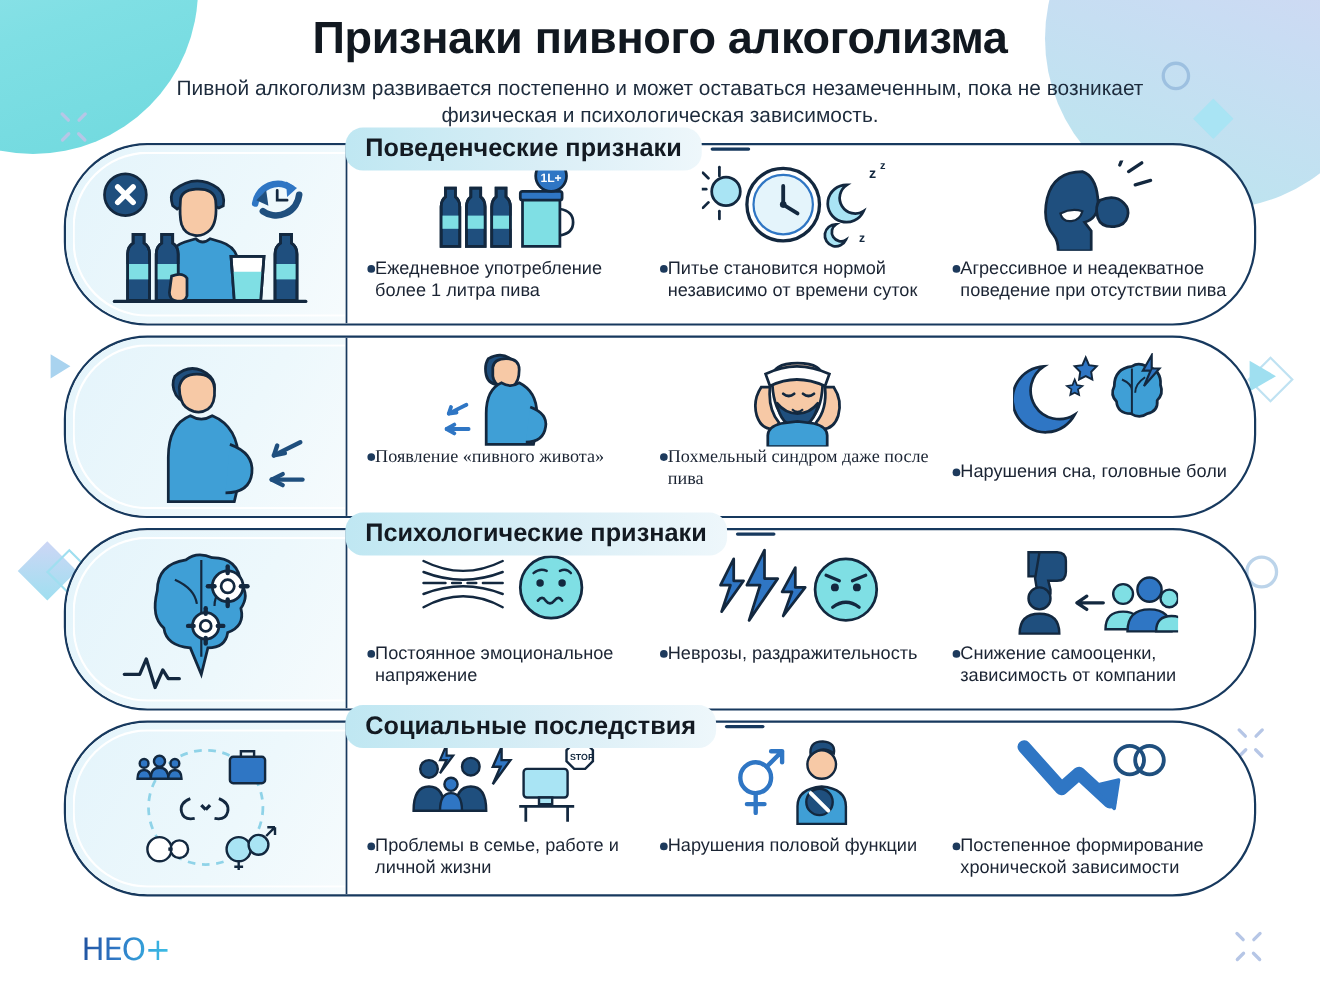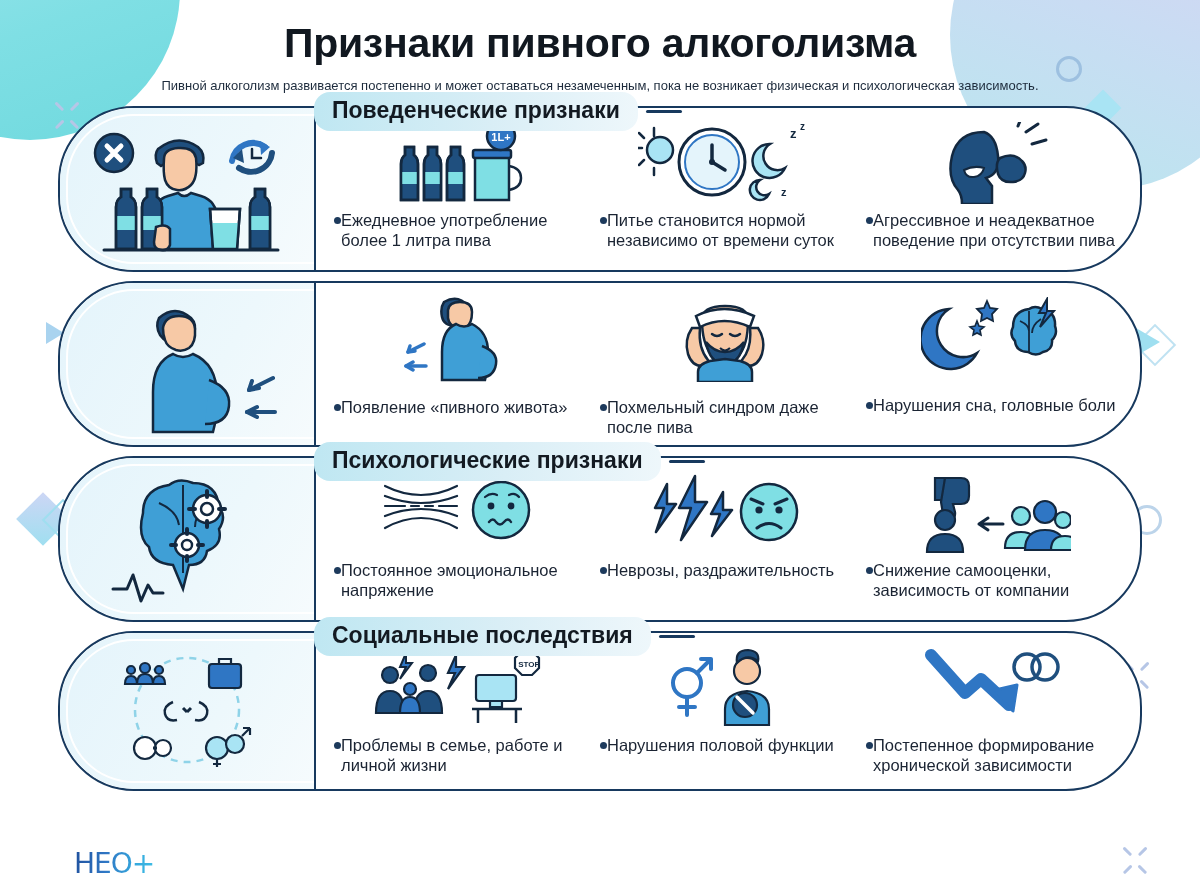--- a/index.html
+++ b/index.html
@@ -39,27 +39,27 @@
   .spark i{position:absolute;display:block;width:11px;height:2.5px;background:#b6c6e6;border-radius:2px;}
   .spark i:nth-child(1){top:5px;left:2px;transform:rotate(45deg);}
   .spark i:nth-child(2){top:5px;right:2px;transform:rotate(-45deg);}
   .spark i:nth-child(3){bottom:5px;left:2px;transform:rotate(-45deg);}
   .spark i:nth-child(4){bottom:5px;right:2px;transform:rotate(45deg);}
   .spark-1{left:52px;top:100px;}
   .spark-2{right:48px;top:660px;}
   .spark-3{right:50px;top:845px;}
 
   
-  header{position:relative;z-index:4;padding-top:21px;text-align:center;}
+  header{position:relative;z-index:4;padding-top:12px;text-align:center;}
   .title{
     font-size:41px;font-weight:bold;letter-spacing:-.3px;color:#111820;
     line-height:1.12;
   }
   .subtitle{
-    margin-top:10px;font-size:13px;line-height:1.32;color:#1d2b3c;
+    margin-top:10px;font-size:19px;line-height:1.32;color:#1d2b3c;
     max-width:930px;margin-left:auto;margin-right:auto;
   }
 
   
   .sections{position:relative;z-index:4;margin-top:12px;padding:0 58px;}
   .section{position:relative;margin-bottom:9px;}
   .card{
     position:relative;
     border:2.5px solid #17395e;
     border-radius:76px;
@@ -112,21 +112,21 @@
   }
   .bullet .dot{
     flex:0 0 auto;width:7px;height:7px;border-radius:50%;background:#1d3a5c;margin-top:7px;
   }
   .bullet .txt{
     font-size:16.5px;line-height:1.23;color:#1b2433;
   }
 
   
   .item.low .bullet{margin-top:14px;}
-  .item.mid .bullet{margin-top:16px;}
+  .item.mid .bullet{margin-top:0;font-family:Liberation Serif, serif;}
 
   
   .logo{
     position:absolute;left:74px;bottom:16px;z-index:6;
     font-size:28px;font-weight:normal;letter-spacing:-1px;
     background:linear-gradient(100deg,#1f4f9c 0%,#2f76c4 40%,#35a8dd 75%,#3fc0e6 100%);
     -webkit-background-clip:text;background-clip:text;color:transparent;
     font-family:"DejaVu Sans",sans-serif;
   }
 </style>

